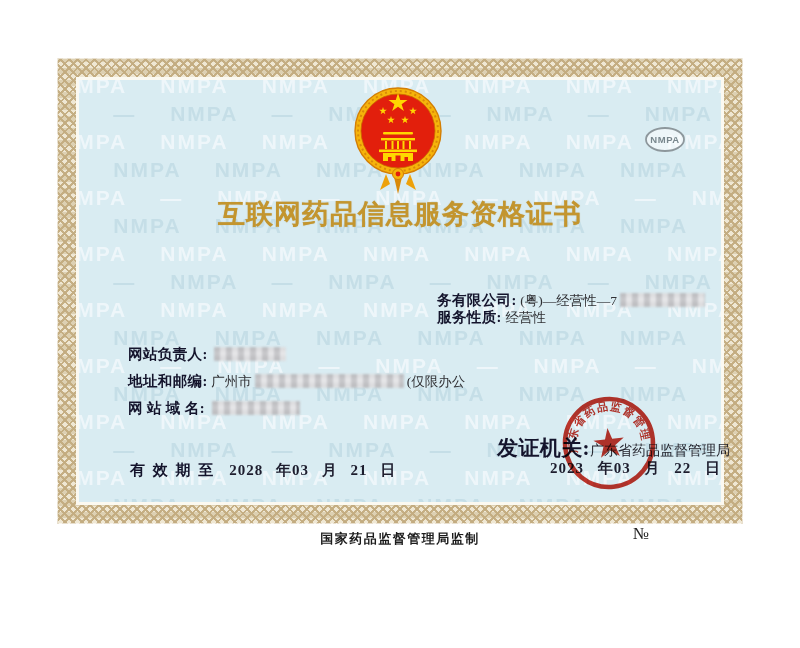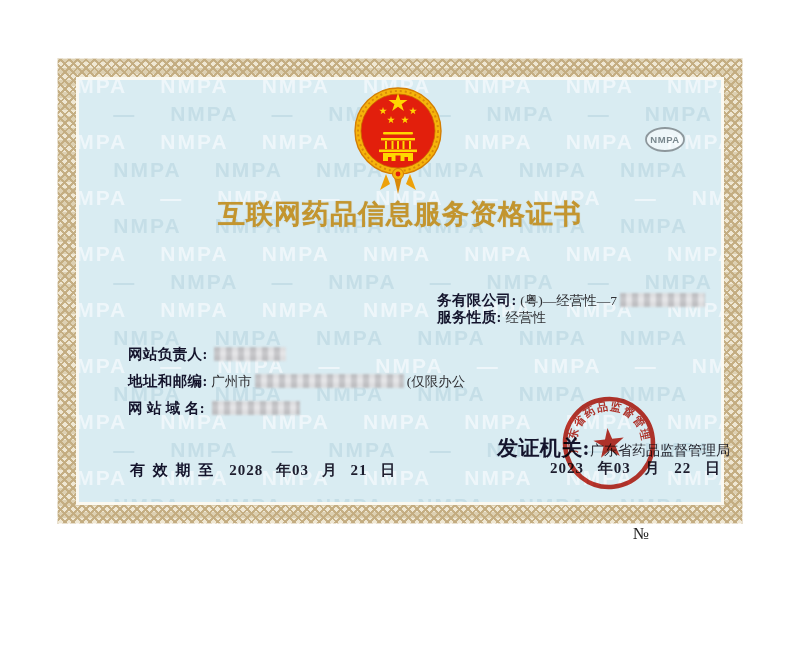--- a/index.html
+++ b/index.html
@@ -166,15 +166,16 @@
     <defs>
       <path id="sealArc" d="M 18.1 58.5 A 33 33 0 1 1 81.9 58.5" fill="none"></path>
     </defs>
     <circle cx="50" cy="50" r="44" fill="none" stroke="#c8251a" stroke-width="4.5"></circle>
     <polygon points="0,-1 -0.225,-0.309 -0.951,-0.309 -0.363,0.118 -0.588,0.809 0,0.382 0.588,0.809 0.363,0.118 0.951,-0.309 0.225,-0.309" transform="translate(50,51) scale(16)" fill="#c8251a"></polygon>
     <text font-size="11" font-weight="bold" fill="#c8251a" letter-spacing="1.5" font-family="Liberation Serif, serif">
       <textPath href="#sealArc" startOffset="2">广东省药品监督管理局</textPath>
     </text>
   </svg>
 
+  <div class="footer-pub">国家药品监督管理局监制</div>
   <div class="footer-no">№</div>
 
 </div>
 
 </body></html>

